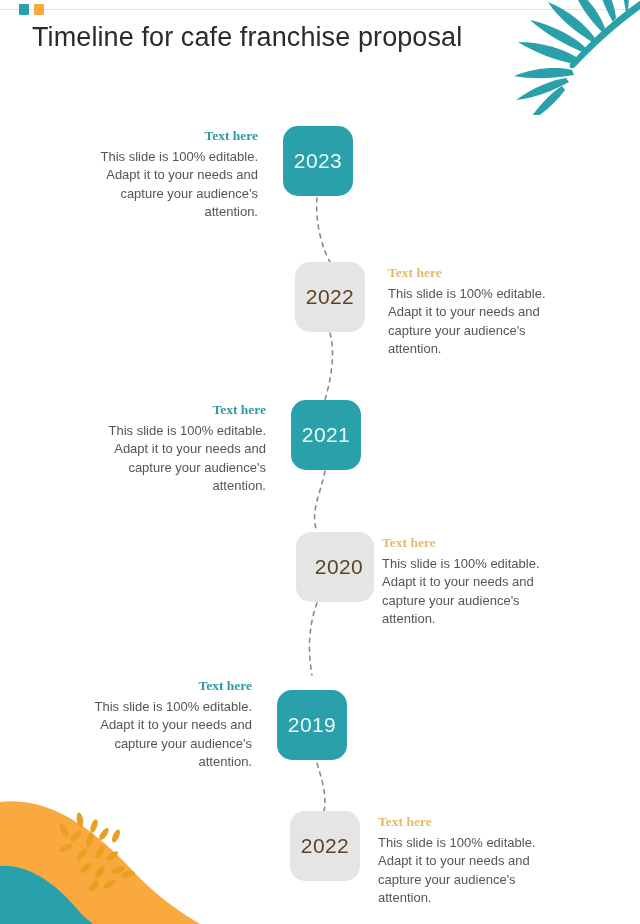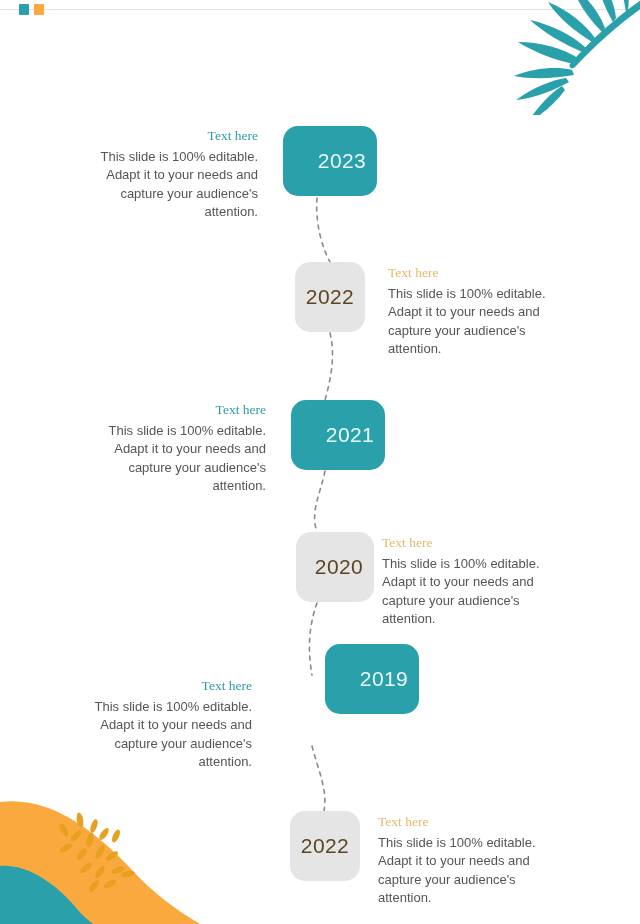--- a/index.html
+++ b/index.html
@@ -36,45 +36,46 @@
   .palm{position:absolute;right:-12px;top:-10px;width:170px;height:125px;}
   .corner-blob{position:absolute;left:0;bottom:0;width:230px;height:180px;}
 
   
   .connectors{position:absolute;left:0;top:0;width:640px;height:924px;}
   .card{
     position:absolute;width:70px;height:70px;border-radius:15px;
     display:flex;align-items:center;justify-content:center;
     font-size:21px;letter-spacing:.4px;
   }
-  .card.teal{background:#2AA0AB;color:#eafafb;padding-left:24px;}
+  .card.teal{background:#2AA0AB;color:#eafafb;}
   .card.orange{background:#e5e5e5;color:#5c4524;}
 
   .tblock{position:absolute;width:194px;}
   .tblock .head{
-    font-size:13.5px;font-weight:400;margin-bottom:4px;
+    font-size:13.5px;font-weight:700;margin-bottom:4px;
     font-family:"Liberation Serif", serif;
   }
   .tblock.left .head{color:#2E9AA4;text-align:right;}
   .tblock.right .head{color:#E3B96A;text-align:left;}
   .tblock .body{
     font-size:13px;line-height:1.42;color:#555556;
   }
   .tblock.left{text-align:right;}
   .tblock.right{text-align:left;}
 </style>
 </head>
 <body>
 
 <div class="slide">
 
   <div class="top-rule"></div>
   <div class="marker teal"></div>
   <div class="marker orange"></div>
 
+  <div class="title">Timeline for cafe franchise proposal</div>
 
   <svg class="palm" viewBox="0 0 170 125">
     <g fill="#2AA0AB">
       <path d="M168 4 C140 22 110 48 88 74 C86 77 90 80 93 77 C116 52 145 27 170 11 Z"></path>
       <path d="M96 68 C80 58 58 52 36 52 C52 62 72 70 92 74 Z"></path>
       <path d="M104 58 C90 45 70 35 48 30 C62 43 82 54 100 62 Z"></path>
       <path d="M113 48 C102 33 86 20 66 12 C76 28 94 42 110 52 Z"></path>
       <path d="M123 38 C117 22 106 8 90 -4 C96 14 108 30 120 42 Z"></path>
       <path d="M134 28 C132 12 126 -2 114 -14 C117 4 124 20 131 32 Z"></path>
       <path d="M90 80 C74 76 52 78 32 86 C52 90 74 88 92 85 Z"></path>
@@ -116,21 +117,21 @@
         <div class="head">Text here</div>
         <div class="body">This slide is 100% editable. Adapt it to your needs and capture your audience's attention.</div>
       </div>
       <div class="card orange" style="left: 296px; top: 532px; padding-left: 8px;">
         <span>2020</span>
       </div>
       <div class="tblock right" style="left: 382px; top: 535px;">
         <div class="head">Text here</div>
         <div class="body">This slide is 100% editable. Adapt it to your needs and capture your audience's attention.</div>
       </div>
-      <div class="card teal" style="left: 277px; top: 644px; margin-left: 48px;">
+      <div class="card teal" style="left: 277px; top: 690px;">
         <span>2019</span>
       </div>
       <div class="tblock left" style="left: 58px; top: 678px;">
         <div class="head">Text here</div>
         <div class="body">This slide is 100% editable. Adapt it to your needs and capture your audience's attention.</div>
       </div>
       <div class="card orange" style="left: 290px; top: 811px;">
         <span>2022</span>
       </div>
       <div class="tblock right" style="left: 378px; top: 814px;">

